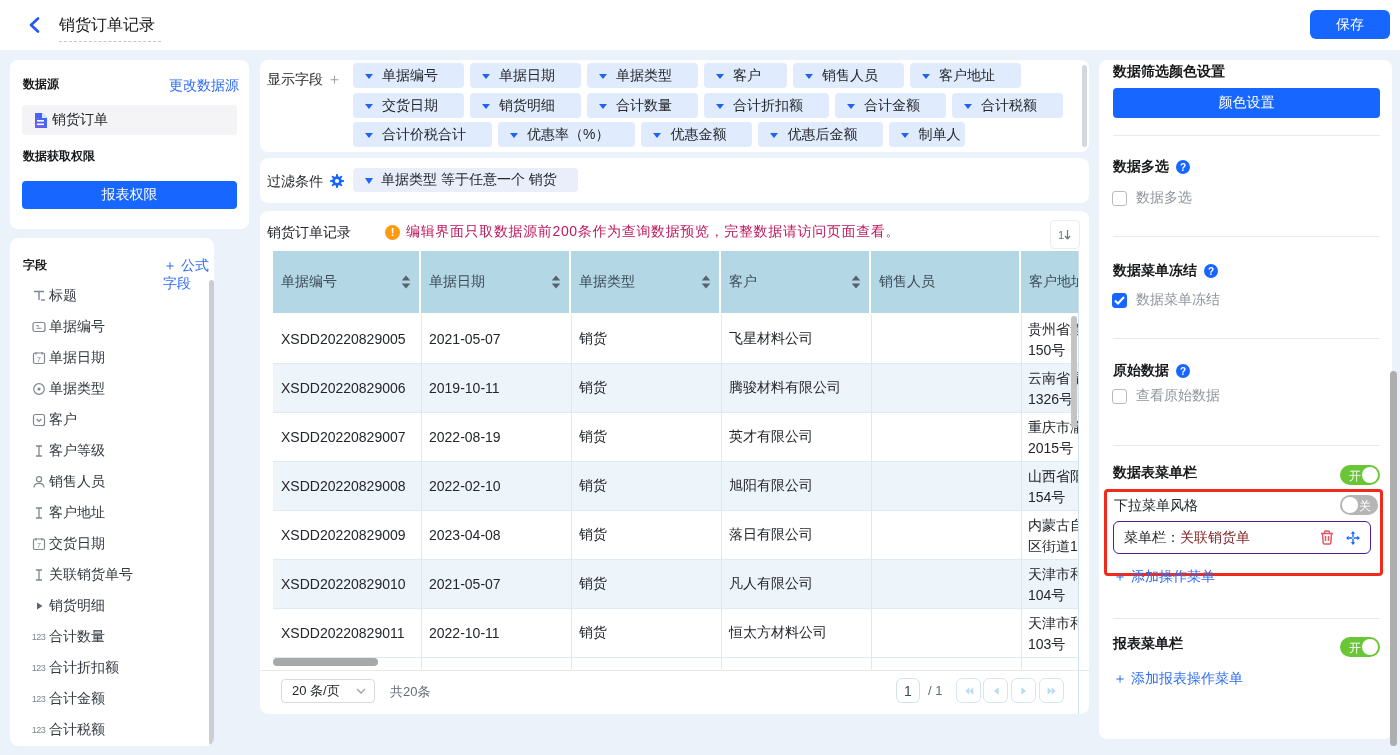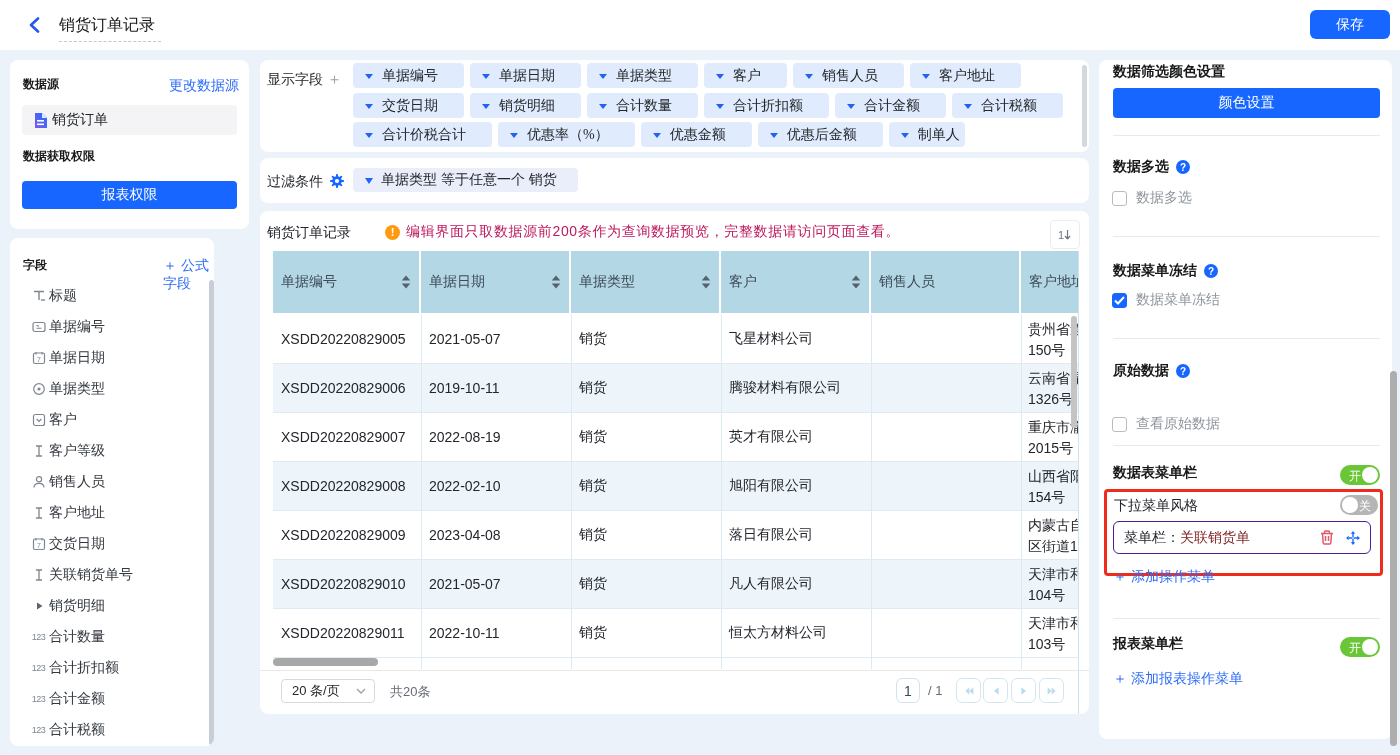--- a/index.html
+++ b/index.html
@@ -155,21 +155,21 @@
     <div class="pill"><span class="tri"></span>客户地址</div>
   </div>
 <div class="prow" style="top:93px;">
     <div class="pill"><span class="tri"></span>交货日期</div>
     <div class="pill"><span class="tri"></span>销货明细</div>
     <div class="pill"><span class="tri"></span>合计数量</div>
     <div class="pill"><span class="tri"></span>合计折扣额</div>
     <div class="pill"><span class="tri"></span>合计金额</div>
     <div class="pill"><span class="tri"></span>合计税额</div>
   </div>
-<div class="prow" style="top:122px;font-family:Liberation Serif, serif;">
+<div class="prow" style="top:122px;">
     <div class="pill"><span class="tri"></span>合计价税合计</div>
     <div class="pill"><span class="tri"></span>优惠率（%）</div>
     <div class="pill"><span class="tri"></span>优惠金额</div>
     <div class="pill"><span class="tri"></span>优惠后金额</div>
     <div class="pill" style="padding-right:5px;"><span class="tri"></span>制单人</div>
   </div>
 
 <div class="card" style="left:260px;top:158px;width:829px;height:45px;"></div>
 <div class="abs" style="left:267px;top:173px;font-size:14px;color:#23262b;">过滤条件</div>
 <svg class="abs" style="left:330px;top:174px" width="14" height="14" viewBox="0 0 14 14">
@@ -333,21 +333,21 @@
 <div class="cbrow" style="top:189px;"><span class="cb"></span>数据多选</div>
 <div class="divider" style="top:236px;"></div>
 <div class="sec-h" style="top:262px;">数据菜单冻结<span class="qmark">?</span></div>
 <div class="cbrow" style="top:291px;"><span class="cb on">
       <svg width="11" height="9" viewBox="0 0 11 9">
         <polyline points="1,4.5 4,7.5 10,1" fill="none" stroke="#fff" stroke-width="2"></polyline>
       </svg>
     </span>数据菜单冻结</div>
 <div class="divider" style="top:338px;"></div>
 <div class="sec-h" style="top:362px;">原始数据<span class="qmark">?</span></div>
-<div class="cbrow" style="top:415px;"><span class="cb"></span>查看原始数据</div>
+<div class="cbrow" style="top:387px;"><span class="cb"></span>查看原始数据</div>
 <div class="divider" style="top:445px;"></div>
 <div class="sec-h" style="top:464px;">数据表菜单栏</div>
 <div class="toggle" style="left:1340px;top:465px;background:#6ac637;">
     <span style="position:absolute;left:9px;top:3px;">开</span>
     <span class="knob" style="right:2px;"></span>
   </div>
 <div class="abs" style="left:1104px;top:489px;width:279px;height:87px;border:3px solid #ef2b1e;border-radius:4px;"></div>
 <div class="abs" style="left:1114px;top:497px;font-size:14px;color:#23262b;">下拉菜单风格</div>
 <div class="toggle" style="left:1340px;top:495px;background:#b5b5b5;width:38px;">
     <span class="knob" style="left:2px;"></span>

